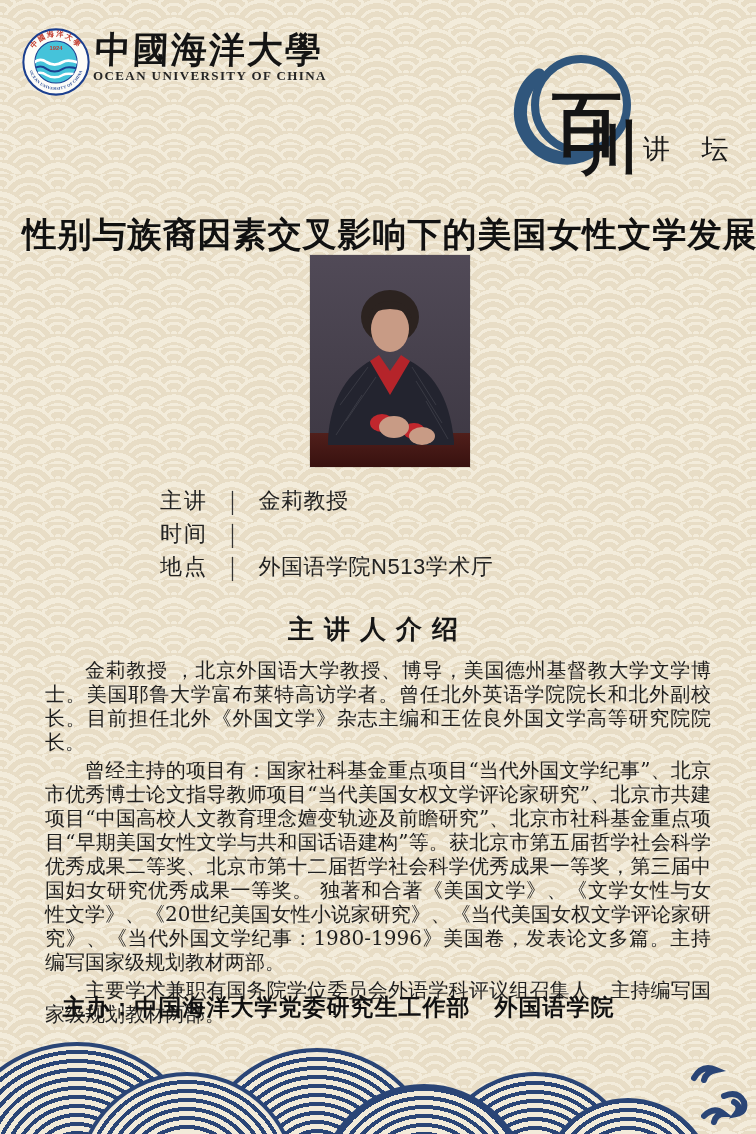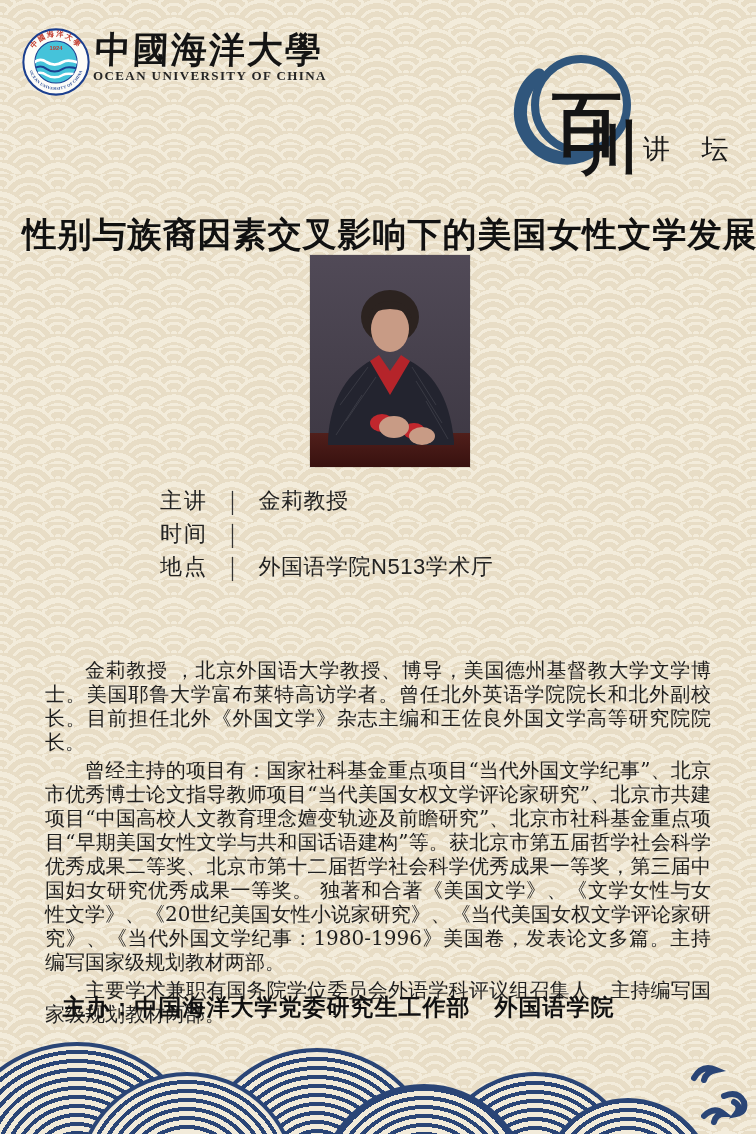--- a/index.html
+++ b/index.html
@@ -168,20 +168,21 @@
       <span class="detail-label">时间</span>
       <span class="detail-sep">｜</span>
     </div>
     <div class="detail-row">
       <span class="detail-label">地点</span>
       <span class="detail-sep">｜</span>
       <span class="detail-value">外国语学院N513学术厅</span>
     </div>
   </div>
 
+  <h2 class="intro-heading">主讲人介绍</h2>
   <div class="intro-body">
     <p>金莉教授 ，北京外国语大学教授、博导，美国德州基督教大学文学博士。美国耶鲁大学富布莱特高访学者。曾任北外英语学院院长和北外副校长。目前担任北外《外国文学》杂志主编和王佐良外国文学高等研究院院长。</p>
     <p>曾经主持的项目有：国家社科基金重点项目“当代外国文学纪事”、北京市优秀博士论文指导教师项目“当代美国女权文学评论家研究”、北京市共建项目“中国高校人文教育理念嬗变轨迹及前瞻研究”、北京市社科基金重点项目“早期美国女性文学与共和国话语建构”等。获北京市第五届哲学社会科学优秀成果二等奖、北京市第十二届哲学社会科学优秀成果一等奖，第三届中国妇女研究优秀成果一等奖。 独著和合著《美国文学》、《文学女性与女性文学》、《20世纪美国女性小说家研究》、《当代美国女权文学评论家研究》、《当代外国文学纪事：1980-1996》美国卷，发表论文多篇。主持编写国家级规划教材两部。</p>
     <p>主要学术兼职有国务院学位委员会外语学科评议组召集人、主持编写国家级规划教材两部。</p>
   </div>
 
   <div class="organizer">主办：中国海洋大学党委研究生工作部　外国语学院</div>
 
   <div class="wave-band">
     <div class="mound m1"></div>

